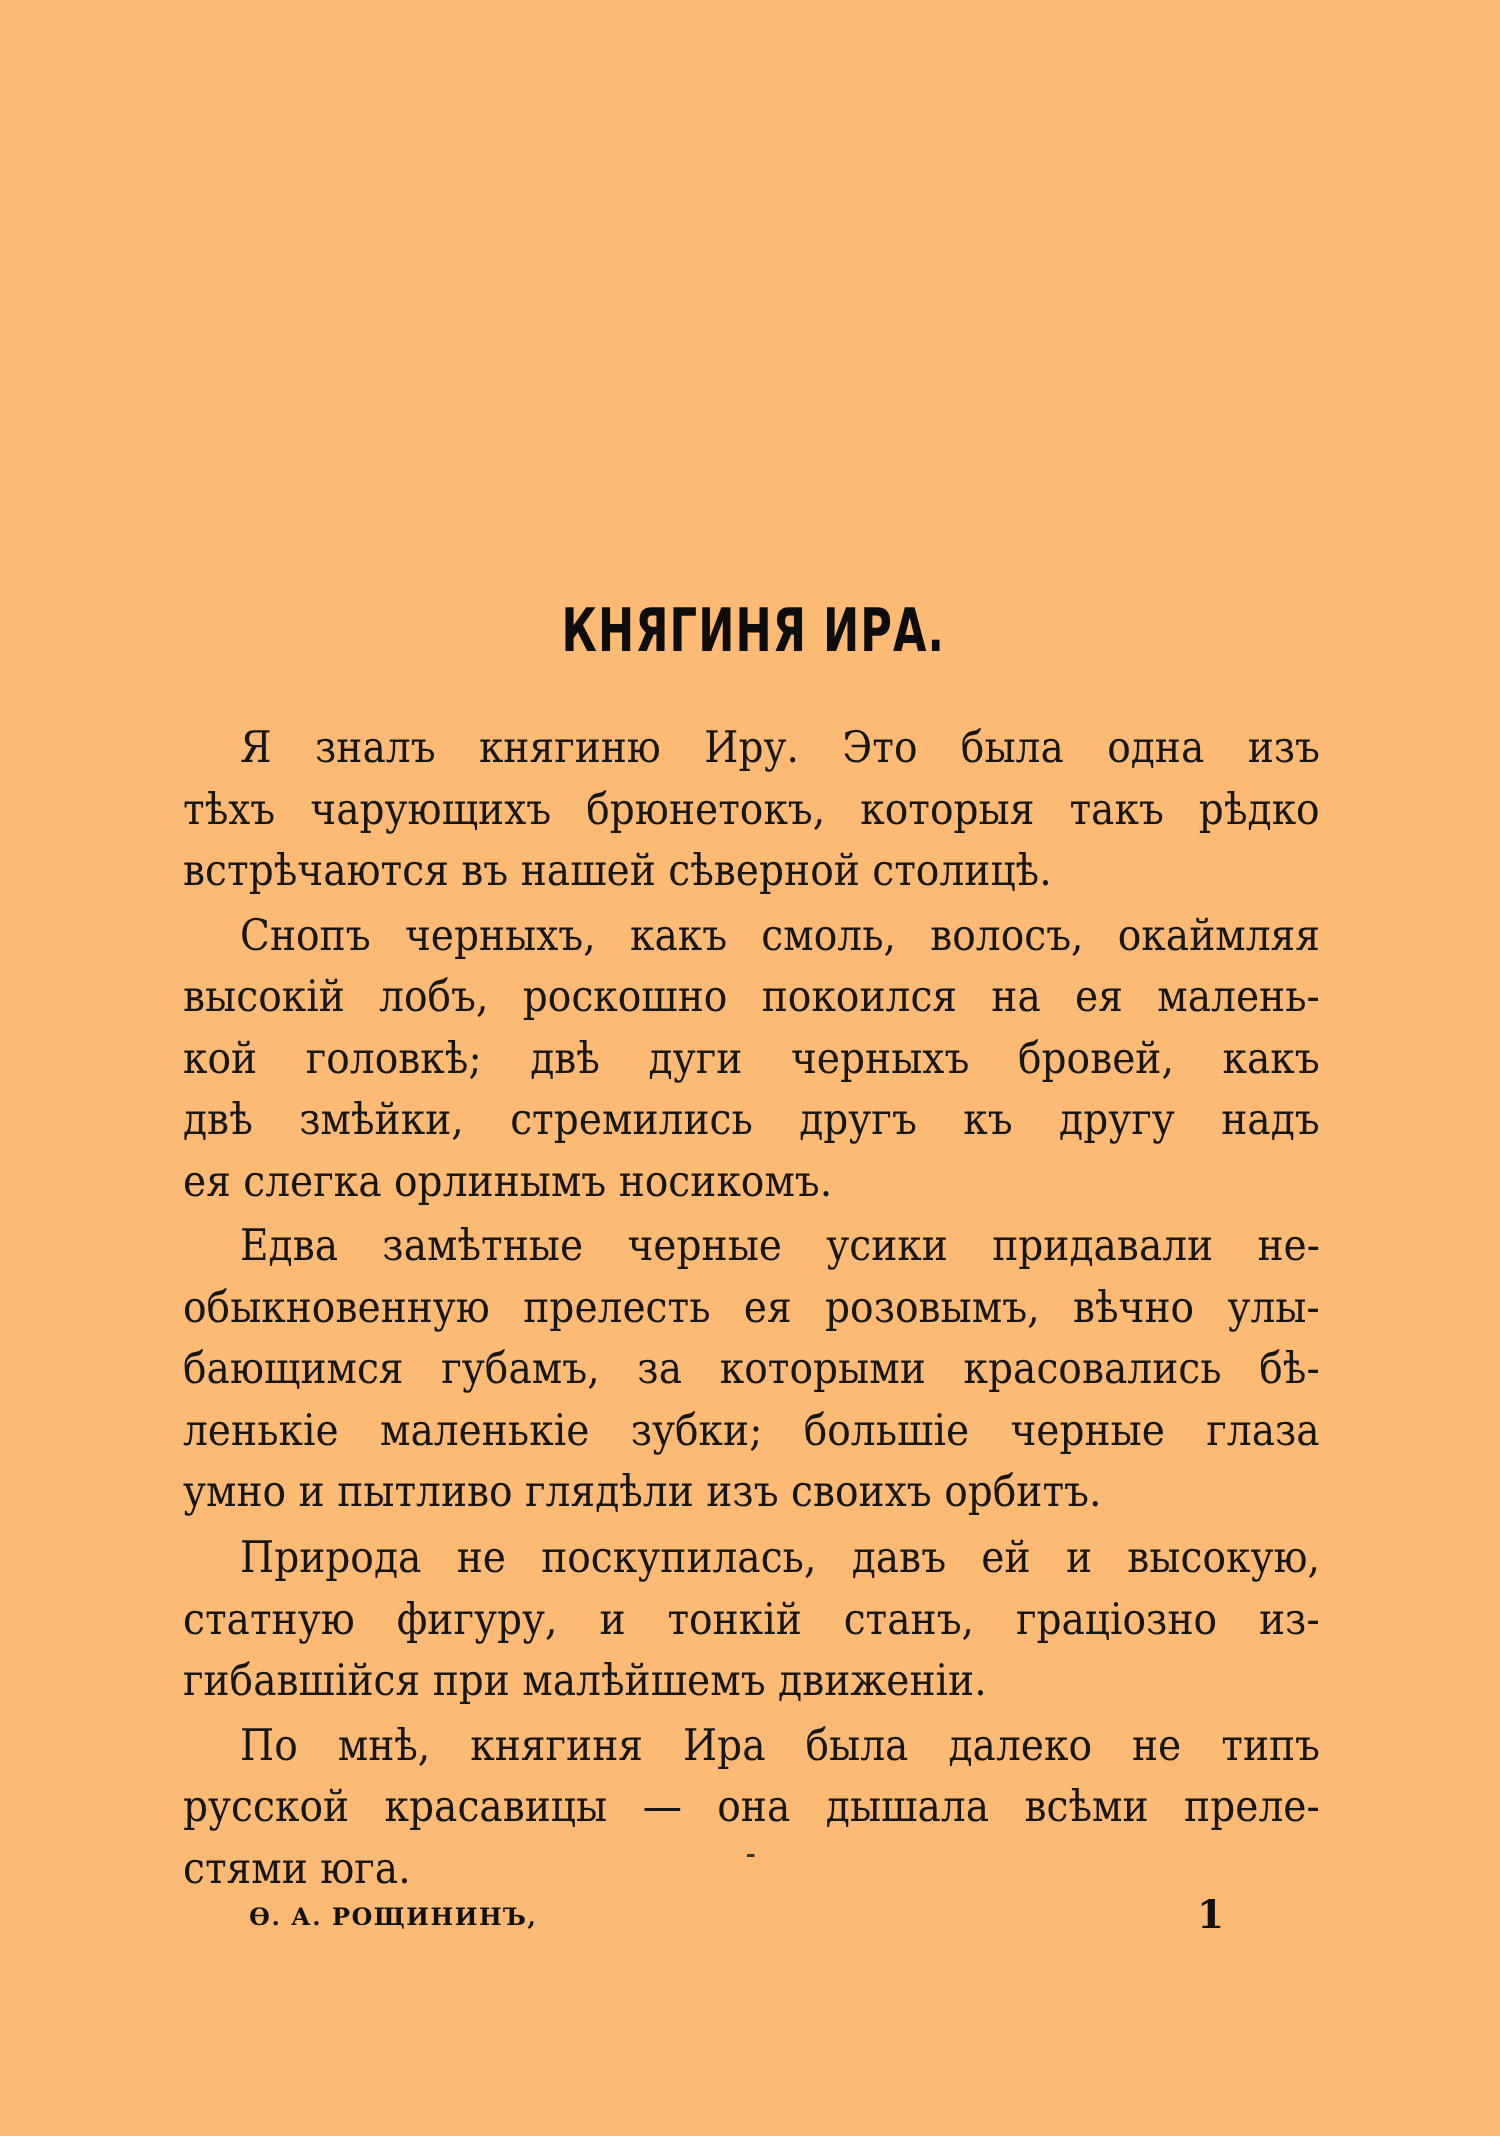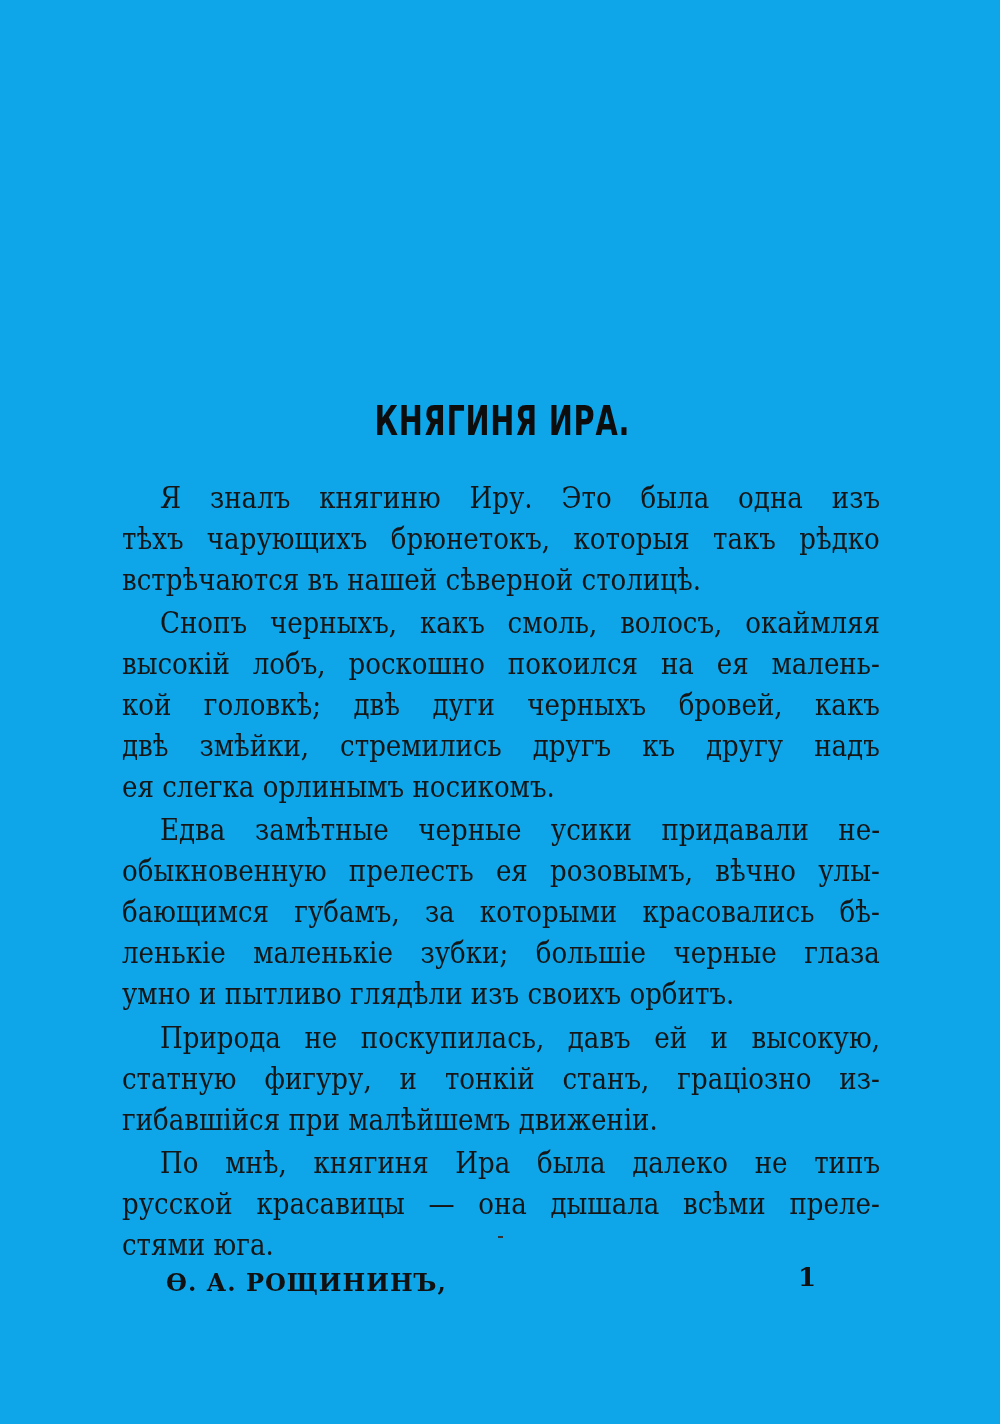--- a/index.html
+++ b/index.html
@@ -1,17 +1,17 @@
 <!DOCTYPE html>
 <html><head>
   <meta charset="utf-8">
   <style>
     html, body { margin: 0; padding: 0; background: #ffffff; }
     body { width: 1000px; height: 1424px; position: relative; overflow: hidden; }
-    .page { position: absolute; left: 0; top: 0; width: 1000px; height: 1424px; background: #0ea5e9; color: #141414; }
+    .page { position: absolute; left: 0; top: 0; width: 1000px; height: 1424px; background: #fdba74; color: #141414; }
     .title {
       position: absolute; left: 0; width: 1000px; top: 398px;
       text-align: center;
       font-family: "DejaVu Sans", sans-serif;
       font-weight: bold;
       font-size: 40px;
       letter-spacing: 1px;
       transform: scaleX(0.72);
       transform-origin: 508px 0;
       color: #0d0d0d;
@@ -28,21 +28,21 @@
       transform: scaleX(0.9);
       transform-origin: 0 0;
       width: 842px;
       color: #161616;
     }
     .line.last { text-align-last: left; }
     .line.indent { left: 160px; width: 800px; }
     .footer-author {
       position: absolute; left: 166px; top: 1268px;
       font-family: "DejaVu Serif", serif; font-weight: bold;
-      font-size: 24px; letter-spacing: 1px; color: #111; text-align: center;
+      font-size: 16px; letter-spacing: 1px; color: #111; text-align: center;
     }
     .footer-page {
       position: absolute; left: 798px; top: 1262px;
       font-family: "DejaVu Serif", serif; font-weight: bold;
       font-size: 26px; color: #111;
     }
     .speck { position: absolute; left: 498px; top: 1236px; width: 5px; height: 2px; background: #333; }
   </style>
 </head>
 <body>

